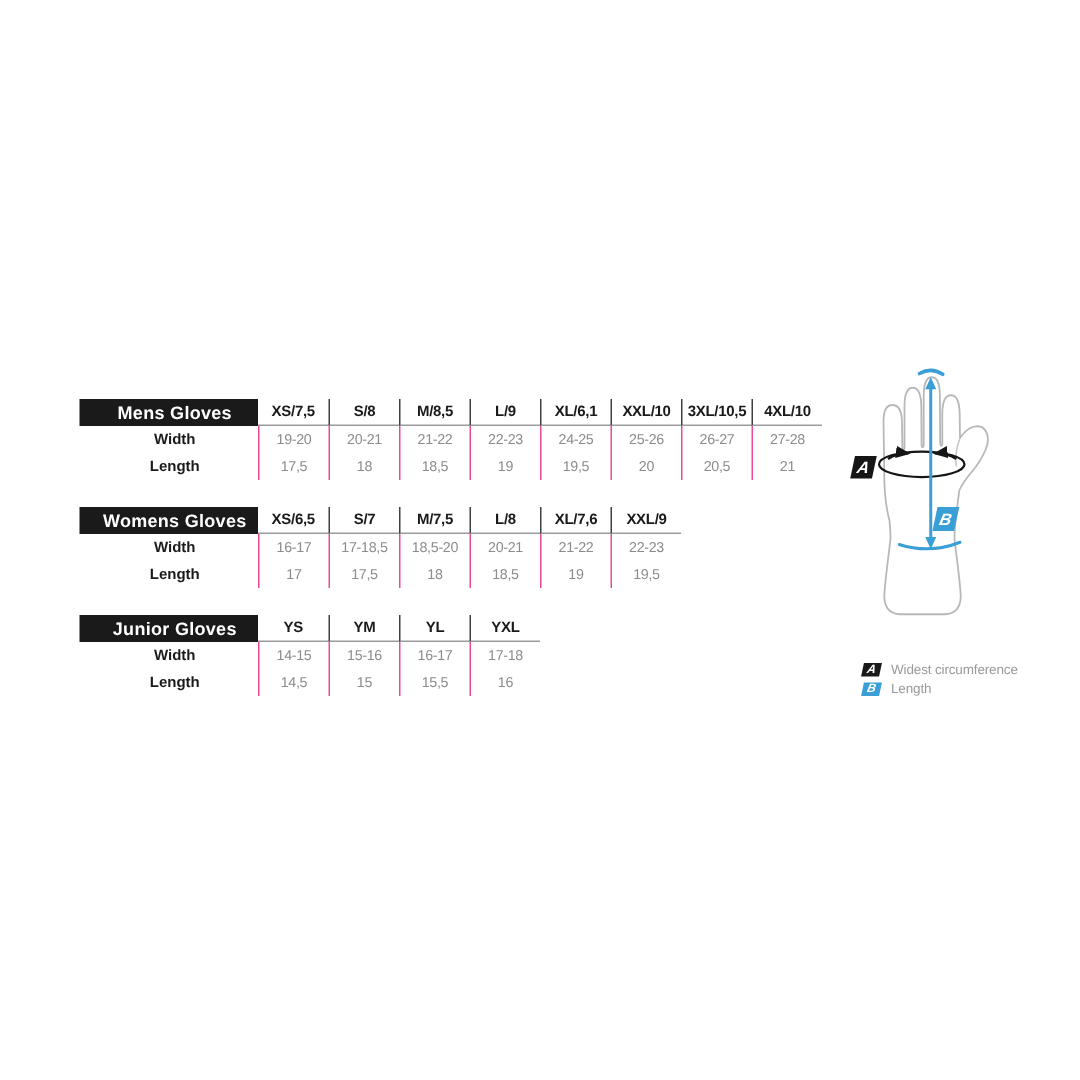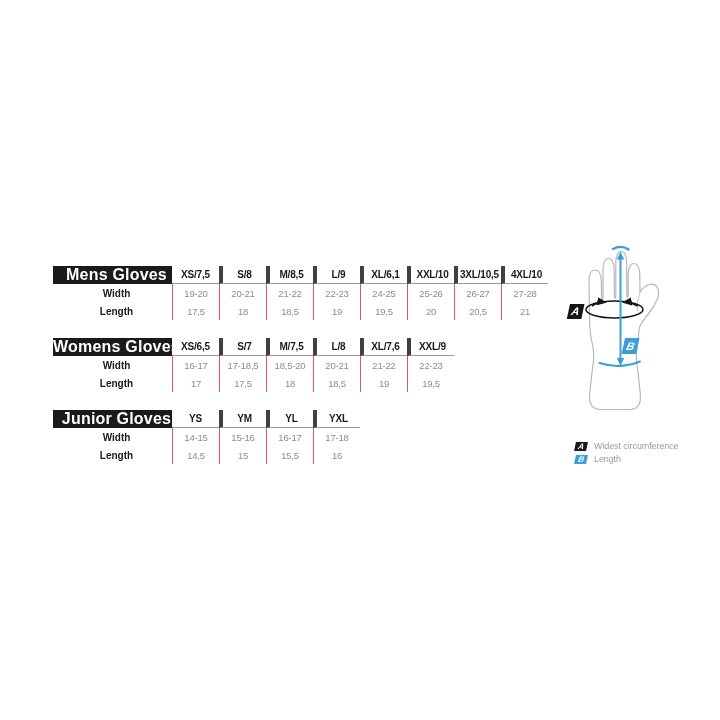--- a/index.html
+++ b/index.html
@@ -15,27 +15,27 @@
   .tables{position:absolute;left:53px;top:266px;}
   .gtable{display:grid;grid-auto-rows:18px;margin-bottom:18px;}
   .gtable:nth-child(2){}
   .gtable .cell{
     display:flex;align-items:center;justify-content:center;
     box-sizing:border-box;white-space:nowrap;
   }
   .t-title{
     background:var(--ink,#1a1a1a);color:#fff;
     justify-content:flex-start;padding-left:8px;
-    font-weight:bold;font-size:16px;letter-spacing:.2px;
+    font-weight:bold;font-size:12px;letter-spacing:.2px;
   }
   .size-cell{
     font-weight:bold;font-size:10px;color:#1a1a1a;
     border-bottom:1px solid #9b9b9b;letter-spacing:-.2px;
   }
-  .size-cell.divl{border-left:4px solid #404040;}
+  .size-cell.divl{border-left:1px solid #404040;}
   .row-label{
     font-weight:bold;font-size:10px;color:#1a1a1a;
     justify-content:flex-start;padding-left:8px;
   }
   .value-cell{
     font-size:9.5px;color:var(--val,#8c8c8c);
     border-left:1px solid #ec4899;letter-spacing:-.2px;
   }
 
   

